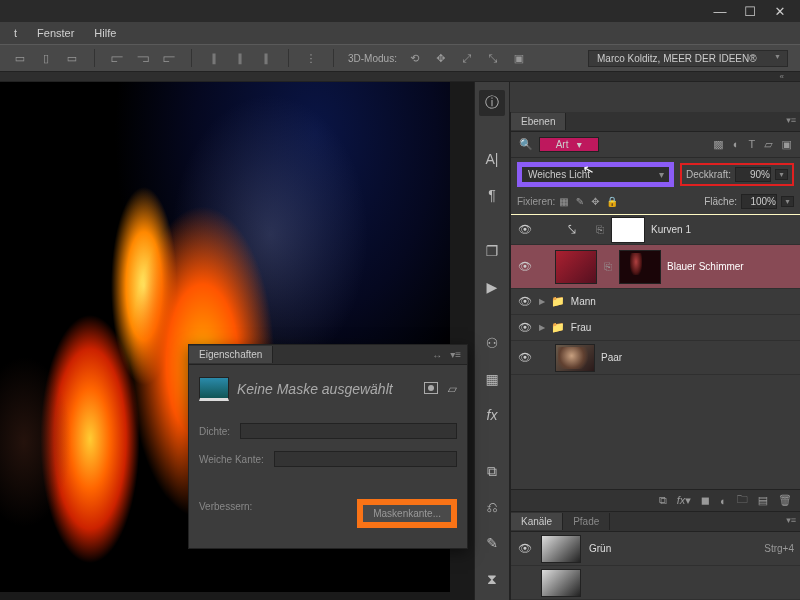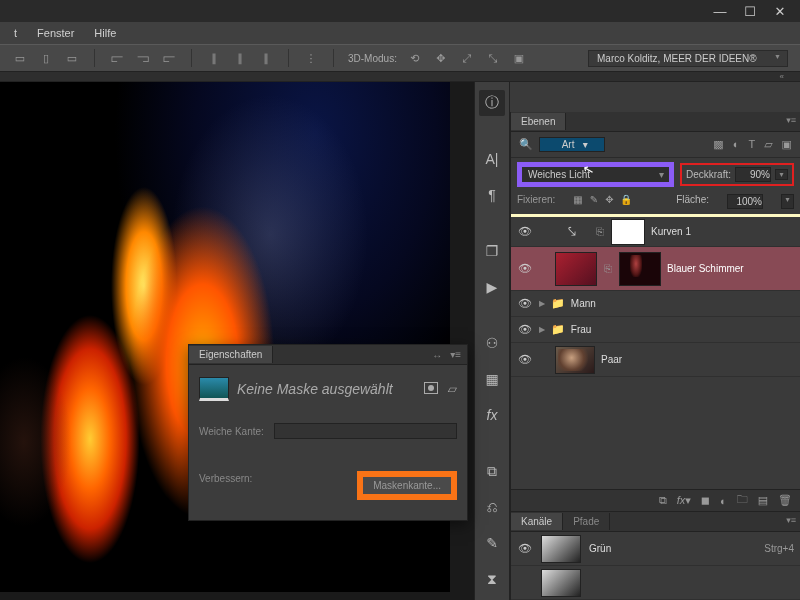--- a/index.html
+++ b/index.html
@@ -51,33 +51,33 @@
   .right-panels { width: 290px; background: #3a3a3a; display:flex; flex-direction:column; border-left:1px solid #222;margin-top:30px; }
 
   .panel-tab-row { display:flex; align-items:center; height:20px; background:#323232; border-bottom:1px solid #222; position:relative; }
   .panel-tab { background:#444; padding:3px 10px; font-size:10px; color:#ccc; border-right:1px solid #222; }
   .panel-tab.inactive { background:#333; color:#888; }
   .panel-menu { position:absolute; right:4px; top:3px; color:#888; font-size:9px; }
 
   
   .layers-panel { background:#3a3a3a; flex:1; display:flex; flex-direction:column; min-height:0;}
   .layers-header { padding:5px 8px; display:flex; align-items:center; gap:6px; border-bottom:1px solid #2a2a2a; }
-  .filter-select { background:#0c4a6e; border:1px solid #222; color:#ccc; font-size:10px; padding:1px 16px 1px 22px; position:relative; }
+  .filter-select { background:#be185d; border:1px solid #222; color:#ccc; font-size:10px; padding:1px 16px 1px 16px; position:relative; }
   .filter-icons { margin-left:auto; display:flex; gap:9px; color:#999; font-size:11px; }
 
   .blend-row { padding:4px 6px; display:flex; align-items:center; gap:6px; position:relative; }
   .blend-select { flex:1; background:#2e2e2e; border:5px solid #8b5cf6; color:#ccc; font-size:10px; padding:2px 16px 2px 6px; position:relative; }
   .blend-select::after { content:"▾"; position:absolute; right:5px; color:#888; }
   .cursor-arrow { position:absolute; left:72px; top:4px; font-size:13px; color:#fff; pointer-events:none; transform:rotate(-15deg);}
   .opacity-group { display:flex; align-items:center; gap:4px; border:2px solid #e02020; padding:2px 4px; }
   .small-label { font-size:10px; color:#bbb; }
   .pct-box { background:#2e2e2e; border:1px solid #222; color:#ccc; font-size:10px; padding:1px 0; width:36px; text-align:right; }
   .pct-arrow { width:13px; background:#2e2e2e; border:1px solid #222; color:#888; font-size:8px; text-align:center; }
 
-  .lock-row { padding:3px 6px 5px; display:flex; gap:18px; font-size:10px; color:#999; border-bottom:3px solid #fef9c3; }
+  .lock-row { padding:3px 6px 5px; display:flex; align-items:center; gap:4px; font-size:10px; color:#999; border-bottom:1px solid #fef9c3; }
   .lock-row .spacer { flex:1; }
   .lock-icons { display:flex; gap:7px; }
 
   .layer-list { flex:1; background:#3a3a3a; overflow:hidden; }
   .layer-row { display:flex; align-items:center; height:34px; border-bottom:1px solid #2f2f2f; padding:0 6px; gap:6px; }
   .layer-row.sel { background:#884a55; }
   .layer-row.adj { height:30px; }
   .layer-row.grp { height:26px; }
   .eye { width:16px; text-align:center; color:#ccc; font-size:11px; }
   .thumb { width:34px; height:26px; background:#555; border:1px solid #222; }
@@ -326,20 +326,24 @@
   <div class="props-body">
     <div class="noMask-row">
       <div class="noMask-thumb"></div>
       <div class="noMask-text">Keine Maske ausgewählt</div>
       <div class="noMask-icons">
         <span class="mbox"></span>
         <span>▱</span>
       </div>
     </div>
     <div class="prop-field">
+      <span>Dichte:</span>
+      <div class="fld"></div>
+    </div>
+    <div class="prop-field">
       <span>Weiche Kante:</span>
       <div class="fld"></div>
     </div>
     <div class="prop-field" style="margin-top:18px">
       <span>Verbessern:</span>
       <div class="prop-btn-row" style="flex:1">
         <button class="prop-btn">Maskenkante...</button>
       </div>
     </div>
   </div>

